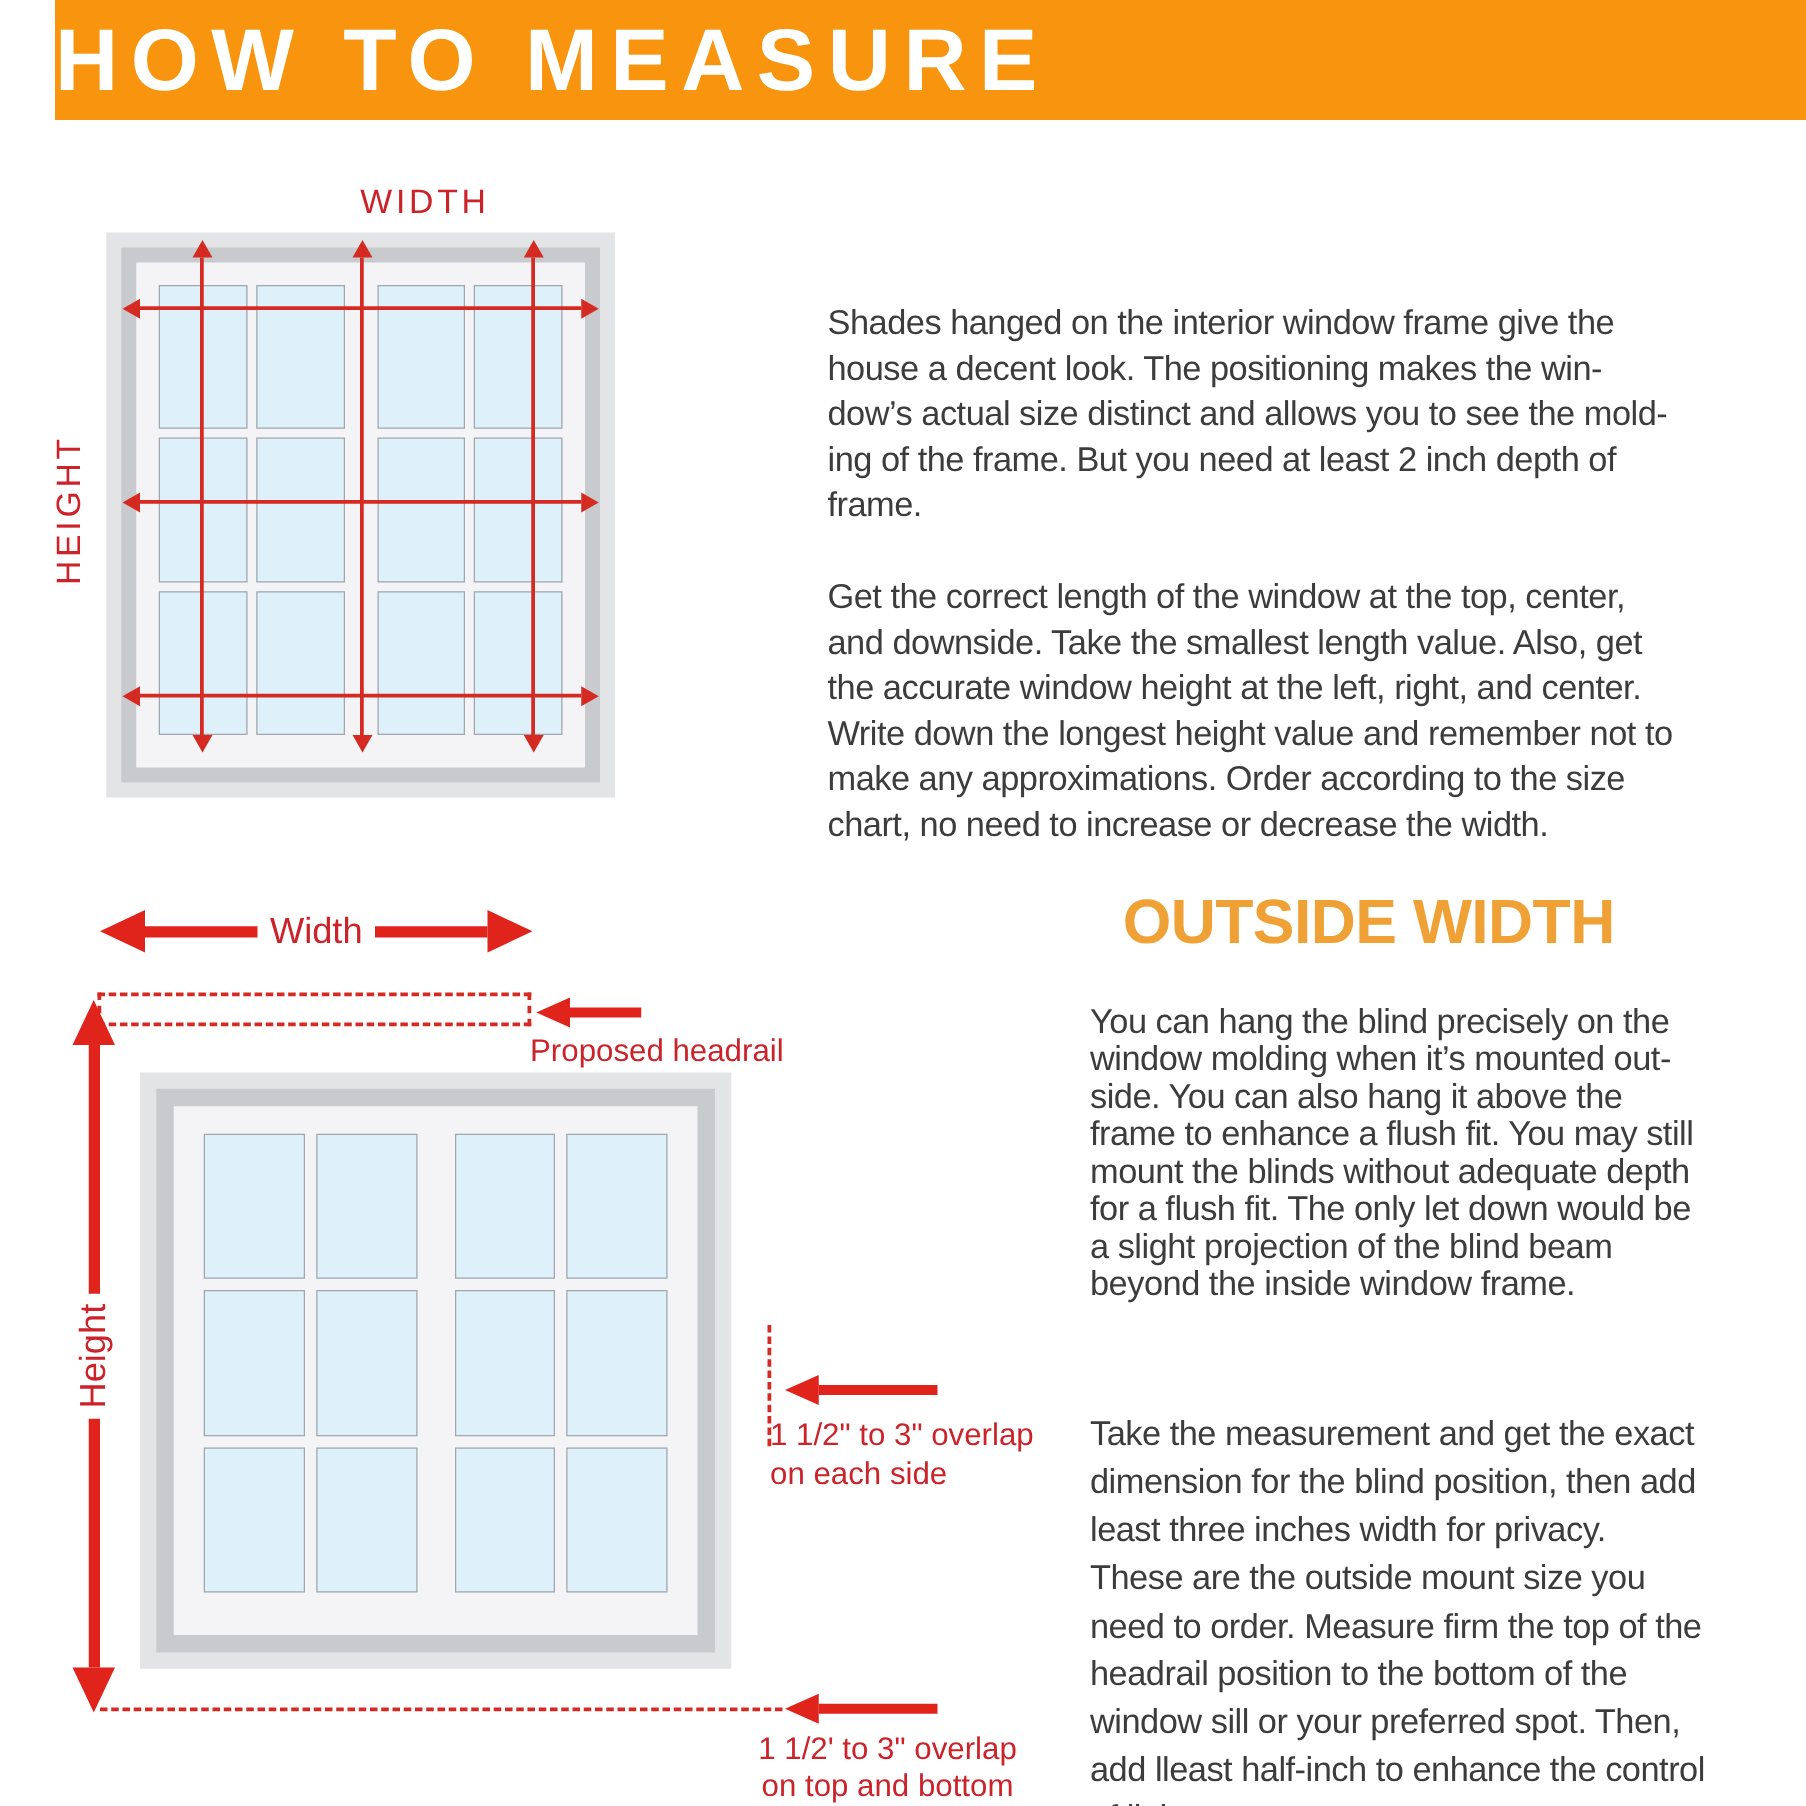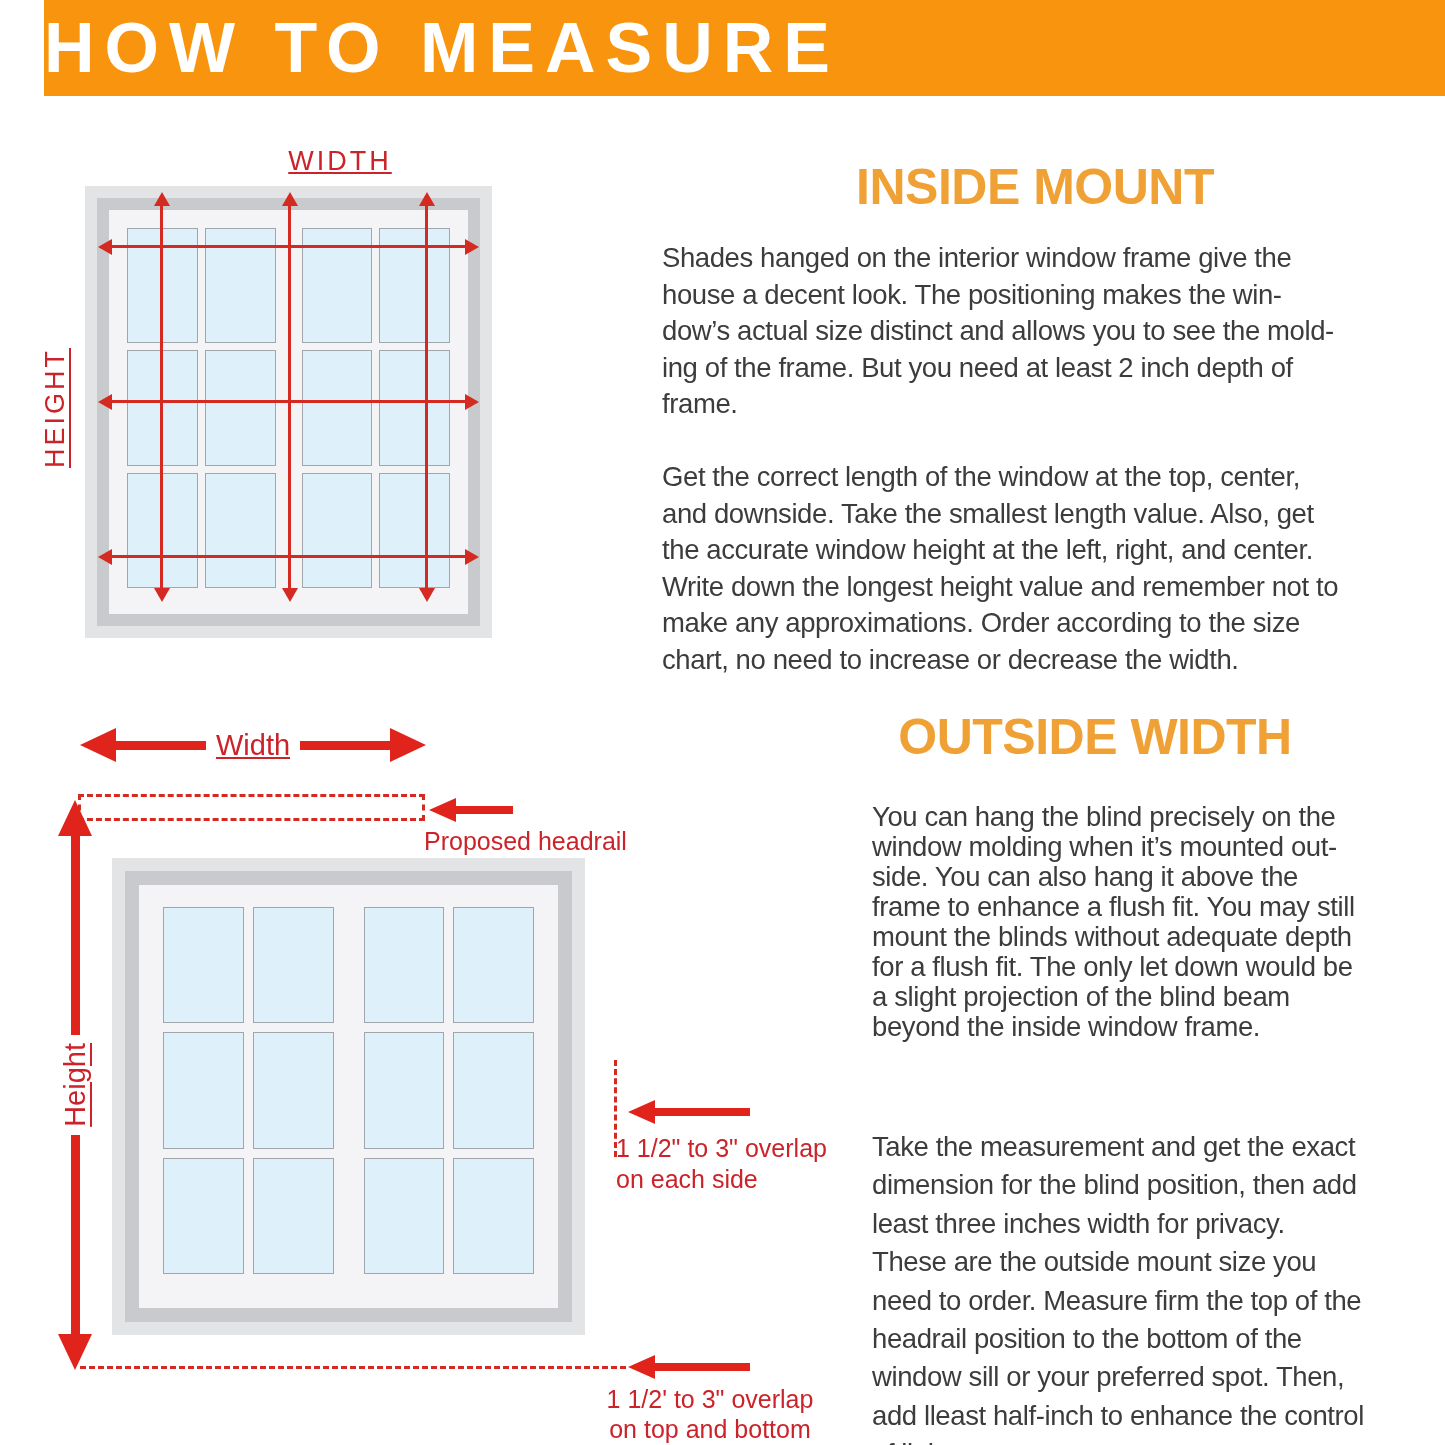--- a/index.html
+++ b/index.html
@@ -54,21 +54,21 @@
               border:8px solid transparent;border-right:0;border-left:14px solid var(--redln);}
   .tah1{top:245px}.tah2{top:400px}.tah3{top:555px}
   .tav{position:absolute;top:206px;width:3px;height:382px;background:var(--redln);}
   .tav::before{content:"";position:absolute;top:-14px;left:50%;transform:translateX(-50%);
                border:8px solid transparent;border-top:0;border-bottom:14px solid var(--redln);}
   .tav::after{content:"";position:absolute;bottom:-14px;left:50%;transform:translateX(-50%);
               border:8px solid transparent;border-bottom:0;border-top:14px solid var(--redln);}
   .tav1{left:160px}.tav2{left:288px}.tav3{left:425px}
 
   
-  .rlbl{color:var(--redtx);text-decoration:underline;}
+  .rlbl{color:var(--redtx);}
   .lbl-width-top{position:absolute;left:270px;top:146px;width:140px;text-align:center;
                  font-size:27px;letter-spacing:3px;}
   .vtext{writing-mode:vertical-rl;transform:rotate(180deg);}
   .lbl-height-top{position:absolute;left:40px;top:348px;font-size:27px;letter-spacing:3px;}
   .note{position:absolute;font-size:25px;line-height:31px;white-space:pre-line;color:var(--redtx);}
   .note-headrail{left:424px;top:826px;width:220px;}
   .note-side{left:616px;top:1133px;width:220px;}
   .note-topbottom{left:592px;top:1384px;width:236px;text-align:center;line-height:30px;}
 
   
@@ -142,21 +142,20 @@
     </div>
   </div>
 
   <div class="tah tah1"></div>
   <div class="tah tah2"></div>
   <div class="tah tah3"></div>
   <div class="tav tav1"></div>
   <div class="tav tav2"></div>
   <div class="tav tav3"></div>
 
-  <h2 class="sect-heading heading-inside">INSIDE MOUNT</h2>
   <p class="para para-in1">Shades hanged on the interior window frame give the
 house a decent look. The positioning makes the win-
 dow’s actual size distinct and allows you to see the mold-
 ing of the frame. But you need at least 2 inch depth of
 frame.</p>
   <p class="para para-in2">Get the correct length of the window at the top, center,
 and downside. Take the smallest length value. Also, get
 the accurate window height at the left, right, and center.
 Write down the longest height value and remember not to
 make any approximations. Order according to the size

